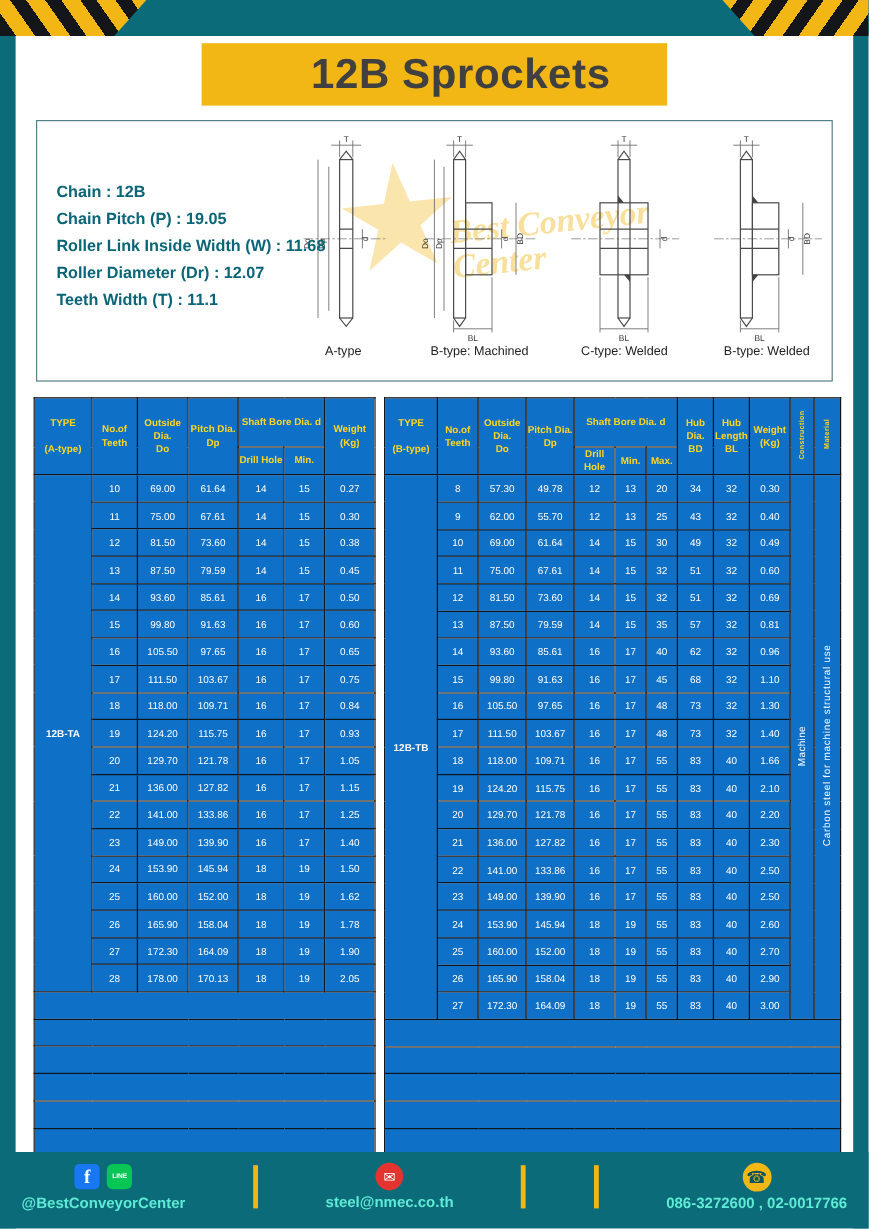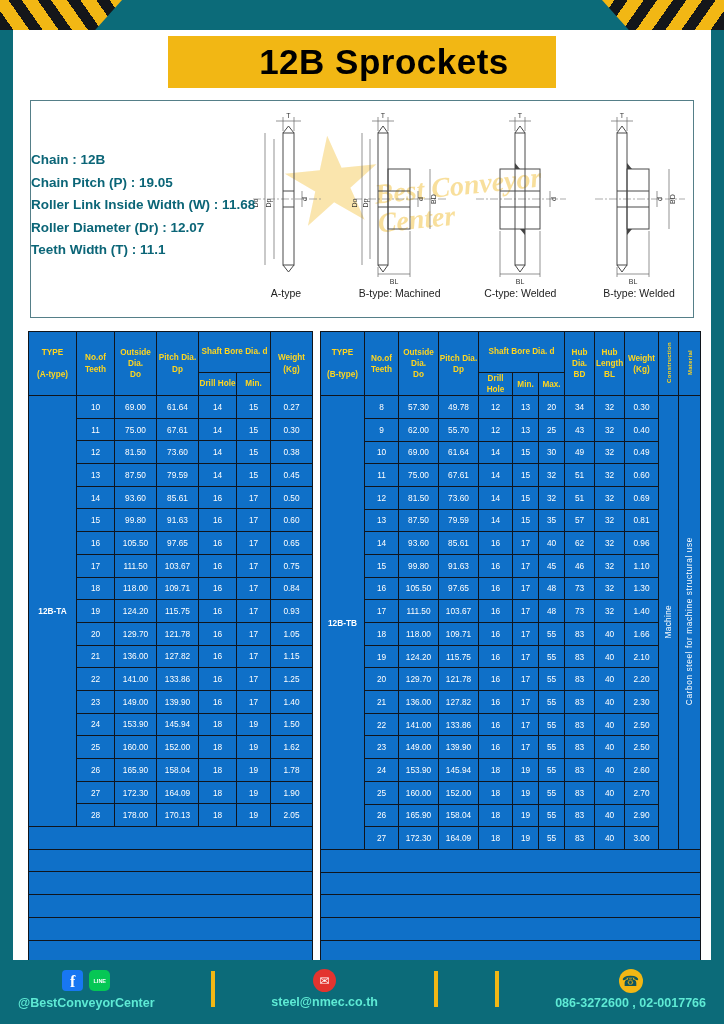--- a/index.html
+++ b/index.html
@@ -9,25 +9,25 @@
   
   .frame-top{position:absolute;top:0;left:0;width:724px;height:30px;background:#0c6b79;}
   .frame-left{position:absolute;top:0;left:0;width:13px;height:1024px;background:#0c6b79;}
   .frame-right{position:absolute;top:0;right:0;width:13px;height:1024px;background:#0c6b79;}
   .hazard{position:absolute;top:0;height:30px;width:122px;background:repeating-linear-gradient(55deg,#14161a 0 11px,#f2b714 11px 24px);}
   .hazard.left{left:0;clip-path:polygon(0 0,100% 0,78% 100%,0 100%);}
   .hazard.right{right:0;transform:scaleX(-1);clip-path:polygon(0 0,100% 0,78% 100%,0 100%);}
 
   
   .title-banner{position:absolute;left:168px;top:36px;width:388px;height:52px;background:#f2b714;display:flex;align-items:center;justify-content:center;}
-  .title-text{font-size:35px;font-weight:700;color:#000000;letter-spacing:0.5px;margin-left:44px;}
+  .title-text{font-size:35px;font-weight:700;color:#404040;letter-spacing:0.5px;margin-left:44px;}
 
   
   .info-box{position:absolute;left:30px;top:100px;width:664px;height:218px;background:#fff;border:1px solid #557f88;box-sizing:border-box;}
-  .specs{position:absolute;left:0;top:48px;color:#0b6577;font-weight:700;font-size:13.5px;line-height:22.5px;z-index:2;}
+  .specs{position:absolute;left:16px;top:48px;color:#0b6577;font-weight:700;font-size:13.5px;line-height:22.5px;z-index:2;}
   .watermark{position:absolute;left:250px;top:18px;width:300px;height:170px;z-index:0;transform:rotate(-6deg);pointer-events:none;}
   .wm-star{position:absolute;left:0;top:-18px;font-size:120px;color:rgba(243,197,74,0.45);}
   .wm-text{position:absolute;left:95px;top:55px;font-family:"Liberation Serif",serif;font-style:italic;font-weight:700;font-size:28px;color:rgba(243,197,74,0.55);line-height:1.05;width:200px;}
   .diagrams{position:absolute;left:212px;top:10px;width:446px;height:200px;display:flex;justify-content:space-between;z-index:1;}
   .diagram{display:flex;flex-direction:column;align-items:center;}
   .diagram-label{font-size:10.5px;color:#222;margin-top:1px;}
   .diagram svg{display:block;}
   .dg{stroke:#4a4a4a;stroke-width:1;fill:none;}
   .dim{stroke:#666;stroke-width:0.7;fill:none;}
   .cl{stroke:#888;stroke-width:0.7;stroke-dasharray:8 2 2 2;fill:none;}
@@ -533,21 +533,21 @@
             <td>32</td>
             <td>0.96</td>
           </tr>
           <tr>
             <td>15</td>
             <td>99.80</td>
             <td>91.63</td>
             <td>16</td>
             <td>17</td>
             <td>45</td>
-            <td>46</td>
+            <td>68</td>
             <td>32</td>
             <td>1.10</td>
           </tr>
           <tr>
             <td>16</td>
             <td>105.50</td>
             <td>97.65</td>
             <td>16</td>
             <td>17</td>
             <td>48</td>

